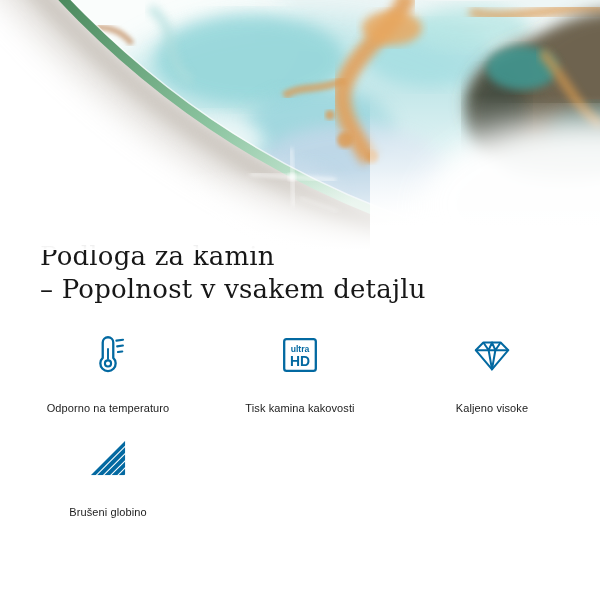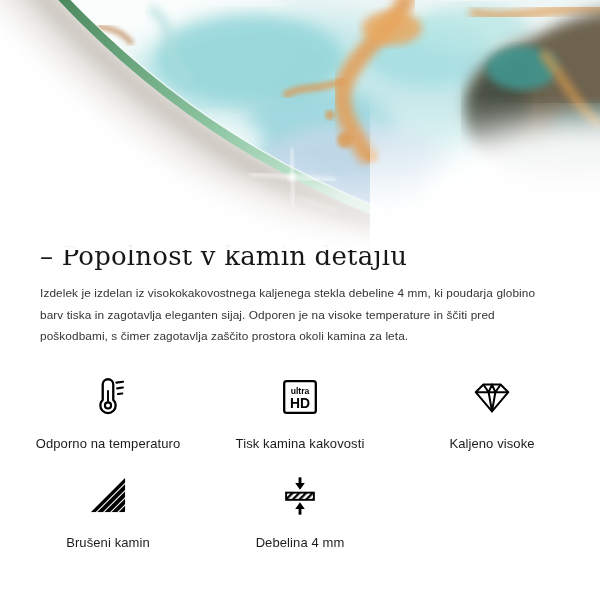--- a/index.html
+++ b/index.html
@@ -20,22 +20,22 @@
     letter-spacing:.1px;
   }
   .features{
     margin:26px 12px 0 12px;
     display:grid;grid-template-columns:repeat(3,1fr);
     row-gap:22px;
   }
   .feature{
     display:flex;flex-direction:column;align-items:center;text-align:center;
   }
-  .feature .icon{height:46px;display:flex;align-items:center;justify-content:flex-start;color:#000000;}
-  .feature .label{margin-top:16px;font-size:13px;color:#1c1c1c;letter-spacing:.1px;}
+  .feature .icon{height:46px;display:flex;align-items:center;justify-content:flex-start;color:#0369a1;}
+  .feature .label{margin-top:24px;font-size:11px;color:#1c1c1c;letter-spacing:.1px;}
   svg text{font-family:"Liberation Sans",sans-serif;}
 </style>
 </head>
 <body>
 
 <div class="hero">
   <svg width="600" height="250" viewBox="0 0 600 250">
     <defs>
       <clipPath id="discClip">
           <circle cx="700" cy="-600" r="870"></circle>
@@ -115,23 +115,23 @@
       <line x1="250" y1="174" x2="336" y2="180" stroke="#ffffff" stroke-width="2.4" filter="url(#b2)"></line>
       <line x1="291" y1="148" x2="294" y2="206" stroke="#ffffff" stroke-width="2.2" filter="url(#b2)"></line>
       <circle cx="292" cy="177" r="3.6" fill="#ffffff" filter="url(#b2)"></circle>
       <line x1="300" y1="198" x2="338" y2="211" stroke="#ffffff" stroke-width="1.6" filter="url(#b2)" opacity="0.7"></line>
     </g>
   </svg>
 </div>
 
 <div class="content">
   <h1>
-    <span style="display:block">– Popolnost v kamin detajlu</span>
+    <span style="display:block">Podloga za kamin</span>
+    <span style="display:block">– Popolnost v vsakem detajlu</span>
   </h1>
-  <p class="desc">Izdelek je izdelan iz visokokakovostnega kaljenega stekla debeline 4 mm, ki poudarja globino barv tiska in zagotavlja eleganten sijaj. Odporen je na visoke temperature in ščiti pred poškodbami, s čimer zagotavlja zaščito prostora okoli kamina za leta.</p>
 </div>
 
 <div class="features">
 
   <div class="feature">
     <div class="icon">
       <svg width="46" height="46" viewBox="0 0 48 48" fill="none" stroke="currentColor">
         <path d="M18.5 11 a5.5 5.5 0 0 1 11 0 V27 a8 8 0 1 1 -11 0 Z" stroke-width="2.4" stroke-linejoin="round"></path>
         <circle cx="24" cy="32.8" r="3.2" stroke-width="2.2"></circle>
         <line x1="24" y1="17" x2="24" y2="29" stroke-width="2"></line>
@@ -180,34 +180,17 @@
         <g clip-path="url(#triClip)" stroke="currentColor" stroke-width="4.2">
           <line x1="49" y1="0" x2="1" y2="48"></line>
           <line x1="56.5" y1="0" x2="8.5" y2="48"></line>
           <line x1="64" y1="0" x2="16" y2="48"></line>
           <line x1="71.5" y1="0" x2="23.5" y2="48"></line>
           <line x1="79" y1="0" x2="31" y2="48"></line>
           <line x1="86.5" y1="0" x2="38.5" y2="48"></line>
         </g>
       </svg>
     </div>
-    <div class="label">Brušeni kamin</div>
+    <div class="label">Brušeni globino</div>
   </div>
 
-  <div class="feature">
-    <div class="icon">
-      <svg width="46" height="46" viewBox="0 0 48 48">
-        <defs>
-          <pattern id="hatchPat" width="5" height="5" patternUnits="userSpaceOnUse" patternTransform="rotate(45)">
-            <rect width="2.4" height="5" fill="currentColor"></rect>
-          </pattern>
-        </defs>
-        <rect x="9.5" y="20.5" width="29" height="7.5" fill="url(#hatchPat)" stroke="currentColor" stroke-width="2"></rect>
-        <line x1="24" y1="4.5" x2="24" y2="10.5" stroke="currentColor" stroke-width="3"></line>
-        <polygon points="19,10.5 29,10.5 24,17.5" fill="currentColor"></polygon>
-        <line x1="24" y1="43.5" x2="24" y2="37.5" stroke="currentColor" stroke-width="3"></line>
-        <polygon points="19,37.5 29,37.5 24,30.5" fill="currentColor"></polygon>
-      </svg>
-    </div>
-    <div class="label">Debelina 4 mm</div>
-  </div>
 
 </div>
 
 </body></html>

